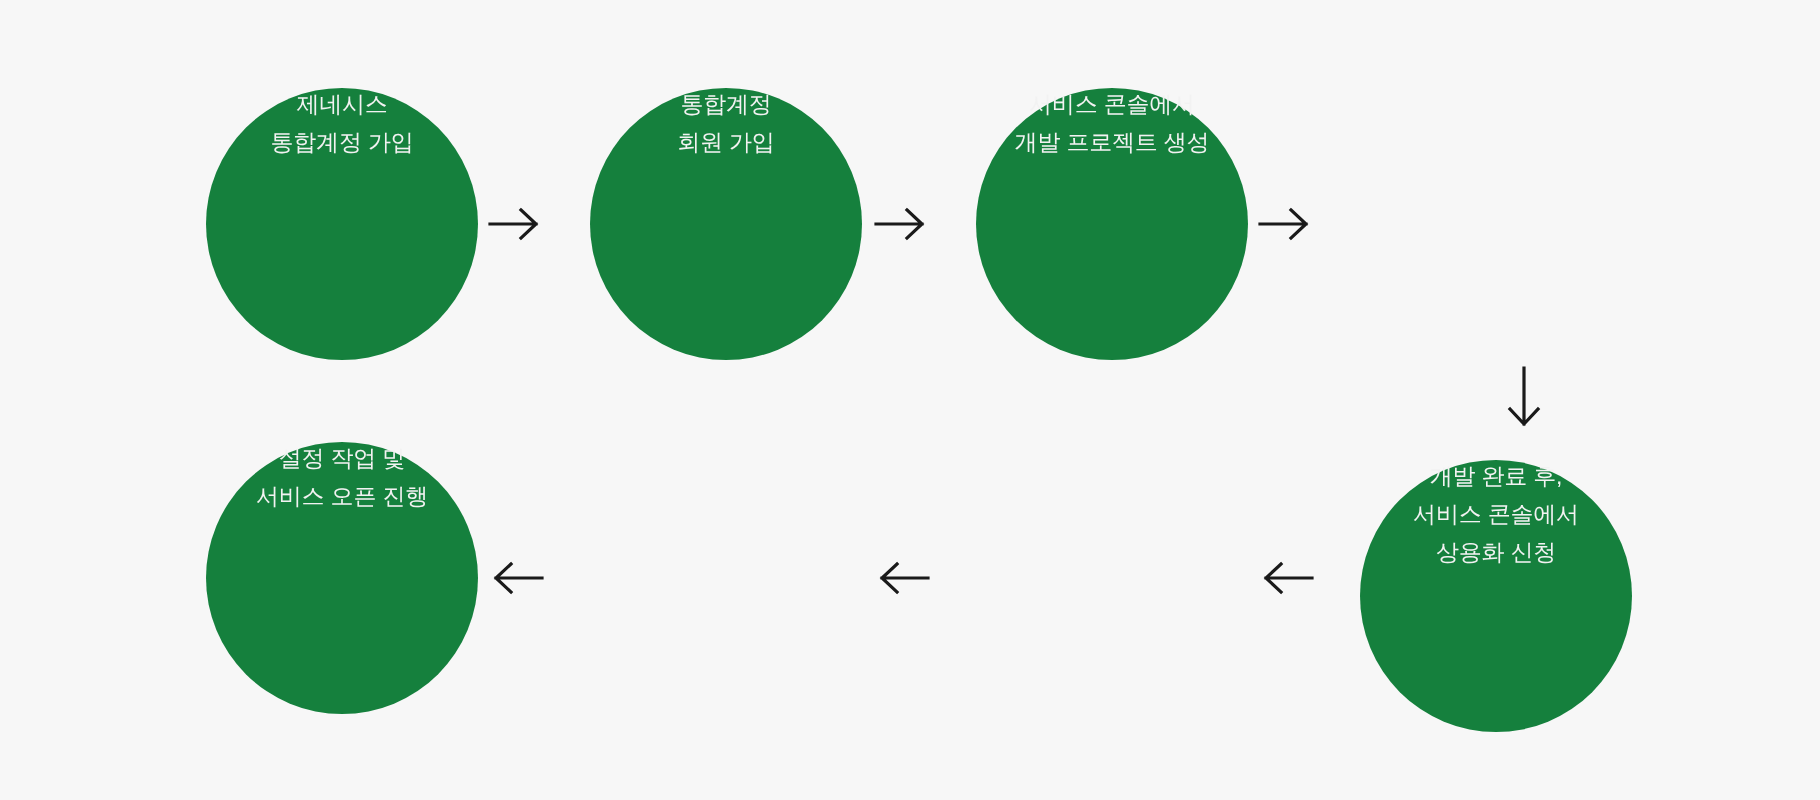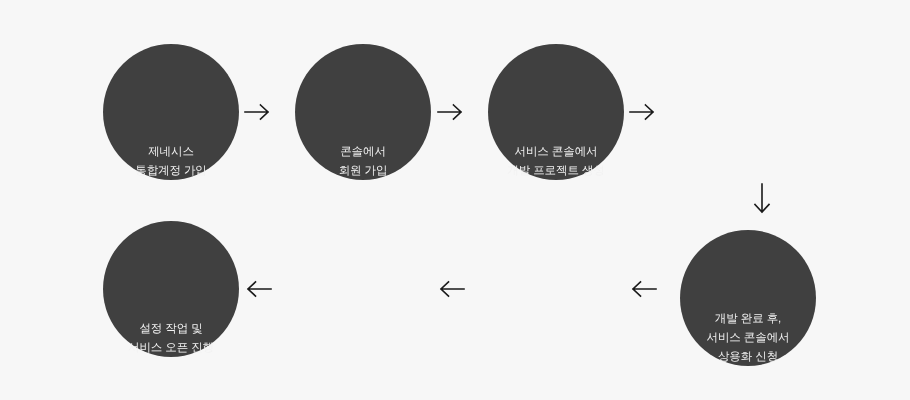--- a/index.html
+++ b/index.html
@@ -16,23 +16,23 @@
   #flow-canvas {
     position: relative;
     width: 910px;
     height: 400px;
   }
   .node {
     position: absolute;
     width: 136px;
     height: 136px;
     border-radius: 50%;
-    background: #404040;
+    background: #15803d;
     display: flex;
-    align-items: flex-end;
+    align-items: flex-start;
     justify-content: center;
     box-sizing: border-box;
   }
   .node-label {
     color: #f2f2f2;
     font-size: 11.5px;
     line-height: 19px;
     text-align: center;
     letter-spacing: -0.1px;
     white-space: pre-line;
@@ -67,21 +67,21 @@
 </head>
 <body>
 
 <div id="flow-canvas">
 
   <div class="node" id="node-1">
     <div class="node-label">제네시스
 통합계정 가입</div>
   </div>
   <div class="node" id="node-2">
-    <div class="node-label">콘솔에서
+    <div class="node-label">통합계정
 회원 가입</div>
   </div>
   <div class="node" id="node-3">
     <div class="node-label">서비스 콘솔에서
 개발 프로젝트 생성</div>
   </div>
   <div class="node" id="node-5">
     <div class="node-label">개발 완료 후,
 서비스 콘솔에서
 상용화 신청</div>

